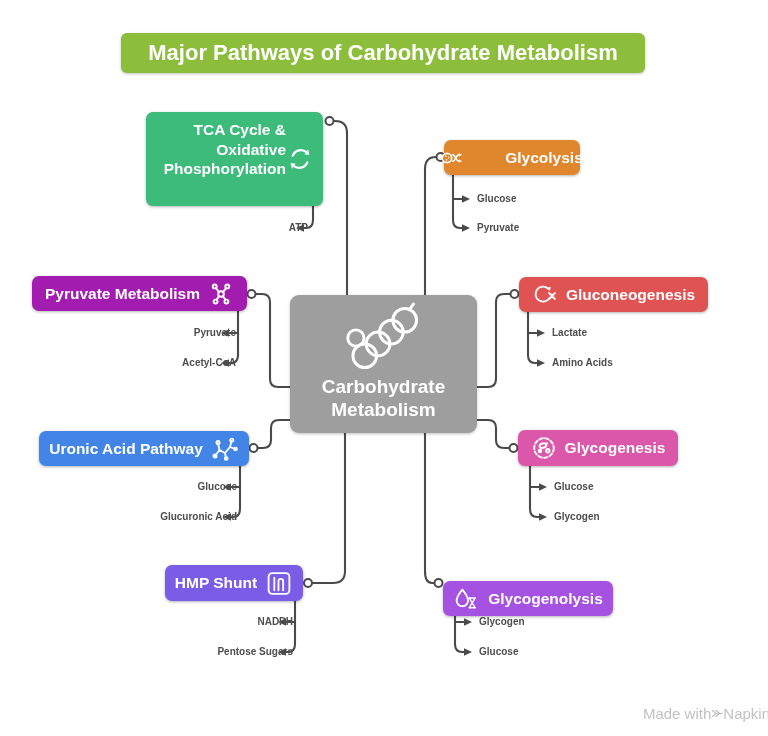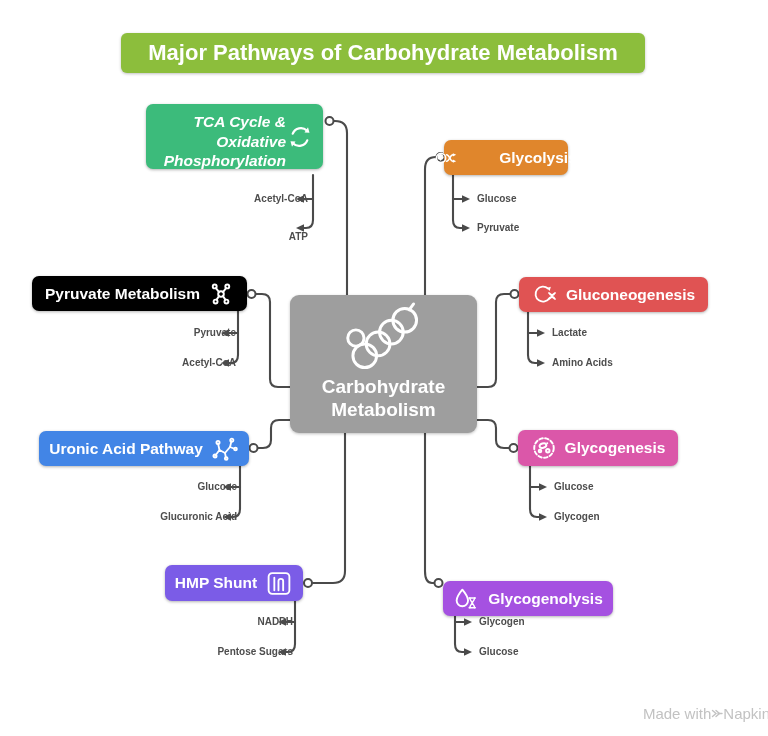--- a/index.html
+++ b/index.html
@@ -11,25 +11,25 @@
   .connectors polygon{fill:var(--line,#4a4a4a);stroke:none;}
   .title{position:absolute;left:121px;top:33px;width:524px;height:40px;z-index:3;
          background:var(--title,#8cbe3c);border-radius:6px;color:#fff;font-weight:bold;
          font-size:22px;line-height:40px;text-align:center;
          box-shadow:0 1px 3px rgba(0,0,0,.25);}
   .node{position:absolute;z-index:3;border-radius:7px;color:#fff;font-weight:bold;
         font-size:15.5px;display:flex;align-items:center;justify-content:center;gap:8px;
         box-shadow:0 1px 3px rgba(0,0,0,.3);}
   .node .icon{flex:0 0 auto;display:block;}
   .node svg{stroke:#fff;fill:none;stroke-width:1.8;stroke-linecap:round;stroke-linejoin:round;}
-  #box-tca{left:146px;top:104px;width:177px;height:65px;font-style:italic;}
+  #box-tca{left:146px;top:112px;width:177px;height:94px;}
   #box-tca .tcatext{position:absolute;left:12px;top:8px;width:128px;text-align:right;
                     font-size:15.5px;line-height:19.5px;}
   #box-tca .icon{position:absolute;right:8px;top:50%;transform:translateY(-50%);}
-  #box-glycolysis{left:444px;top:140px;width:124px;height:35px;gap:40px;}
+  #box-glycolysis{left:444px;top:140px;width:136px;height:35px;gap:40px;}
   #box-pyruvate{left:32px;top:276px;width:215px;height:35px;}
   #box-gluconeogenesis{left:519px;top:277px;width:189px;height:35px;}
   #box-uronic{left:39px;top:431px;width:210px;height:35px;}
   #box-glycogenesis{left:518px;top:430px;width:160px;height:36px;}
   #box-hmp{left:165px;top:565px;width:138px;height:36px;}
   #box-glycogenolysis{left:443px;top:565px;width:170px;height:35px;}
   .center-node{position:absolute;left:290px;top:295px;width:187px;height:138px;z-index:3;
                background:var(--center,#9e9e9e);border-radius:9px;color:#fff;text-align:center;
                box-shadow:0 1px 3px rgba(0,0,0,.25);}
   .center-node svg{display:block;margin:6px auto 0;stroke:#fff;fill:none;stroke-width:2;
@@ -126,21 +126,21 @@
       <circle cx="8.2" cy="11.6" r="0.9" fill="#fff" stroke="none"></circle>
       <circle cx="6" cy="14" r="0.9" fill="#fff" stroke="none"></circle>
       <path d="M12.5,8.5 C16,8.5 16,15.5 19.5,15.5"></path>
       <path d="M12.5,15.5 C16,15.5 16,8.5 19.5,8.5"></path>
       <polygon points="23,8.5 19.4,6.7 19.4,10.3" fill="#fff" stroke="none"></polygon>
       <polygon points="23,15.5 19.4,13.7 19.4,17.3" fill="#fff" stroke="none"></polygon>
     </svg>
     <span>Glycolysis</span>
   </div>
 
-  <div class="node" id="box-pyruvate" style="background-color: #000000; text-align: center;">
+  <div class="node" id="box-pyruvate" style="background-color: #a21caf; text-align: center;">
     <span>Pyruvate Metabolism</span>
     <svg class="icon" width="26" height="26" viewBox="0 0 24 24">
       <circle cx="12" cy="12" r="2.6"></circle>
       <path d="M10.2,10.2 L7.3,6.6 M13.8,10.2 L16.7,6.6 M10.2,13.8 L8,17.2 M13.8,13.8 L16,17.2"></path>
       <circle cx="6.2" cy="5" r="1.8"></circle>
         <circle cx="17.8" cy="5" r="1.8"></circle>
       <circle cx="7" cy="19" r="1.8"></circle>
         <circle cx="17" cy="19" r="1.8"></circle>
     </svg>
   </div>
@@ -205,21 +205,21 @@
       <circle cx="37" cy="21" r="8"></circle>
       <circle cx="46" cy="13" r="8"></circle>
       <circle cx="13" cy="25" r="5.5"></circle>
       <path d="M49,6 L52,2"></path>
     </svg>
     <div class="clabel">Carbohydrate</div>
     <div class="clabel">Metabolism</div>
   </div>
 
   <div class="child lc" style="top:189px;right:478px">Acetyl-CoA</div>
-  <div class="child lc" style="top:227px;right:478px">ATP</div>
+  <div class="child lc" style="top:218px;right:478px">ATP</div>
   <div class="child" style="top:189px;left:477px">Glucose</div>
   <div class="child" style="top:218px;left:477px">Pyruvate</div>
   <div class="child lc" style="top:323px;right:550px">Pyruvate</div>
   <div class="child lc" style="top:353px;right:550px">Acetyl-CoA</div>
   <div class="child" style="top:323px;left:552px">Lactate</div>
   <div class="child" style="top:353px;left:552px">Amino Acids</div>
   <div class="child lc" style="top:477px;right:549px">Glucose</div>
   <div class="child lc" style="top:507px;right:549px">Glucuronic Acid</div>
   <div class="child" style="top:477px;left:554px">Glucose</div>
   <div class="child" style="top:507px;left:554px">Glycogen</div>

